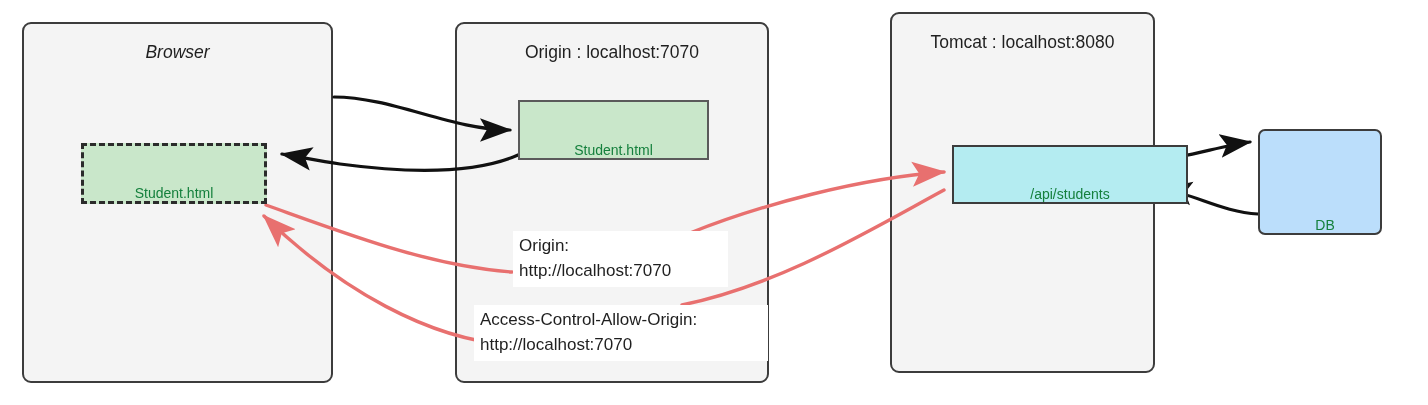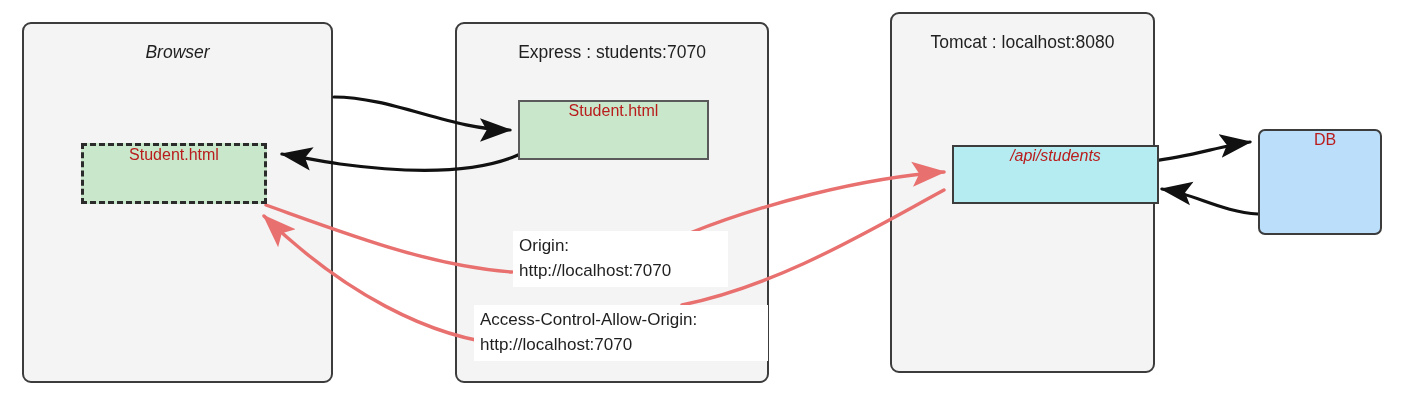--- a/index.html
+++ b/index.html
@@ -44,24 +44,24 @@
     color: #1f1f1f;
     line-height: 1.25;
     white-space: nowrap;
   }
 
   
   .node {
     position: absolute;
     box-sizing: border-box;
     display: flex;
-    align-items: flex-start;
+    align-items: flex-end;
     justify-content: center;
-    font-size: 16px;
-    color: #b91c1c;
+    font-size: 14px;
+    color: #15803d;
     white-space: nowrap;
   }
   .node.green-solid {
     background: #c9e7ca;
     border: 2.5px solid #5a5a5a;
   }
   .node.green-dashed {
     background: #c9e7ca;
     border: 3px dashed #2b2b2b;
   }
@@ -92,21 +92,21 @@
 </head>
 <body>
 
 <div id="canvas">
 
   <div class="panel" id="panel-browser" style="left:22px; top:22px; width:311px; height:361px;font-style:italic;">
     <div class="panel-title">Browser</div>
   </div>
 
   <div class="panel" id="panel-express" style="left:455px; top:22px; width:314px; height:361px;">
-    <div class="panel-title">Express : students:7070</div>
+    <div class="panel-title">Origin : localhost:7070</div>
   </div>
 
   <div class="panel" id="panel-tomcat" style="left:890px; top:12px; width:265px; height:361px;">
     <div class="panel-title">Tomcat : localhost:8080</div>
   </div>
 
   <svg id="wires" viewBox="0 0 1428 405">
     <defs>
       <marker id="arrow-black" markerWidth="11" markerHeight="11" refX="9.4" refY="4" orient="auto" markerUnits="strokeWidth">
         <path d="M0,0.3 L10,4 L0,7.7 L2.1,4 Z" fill="#111111"></path>
@@ -134,21 +134,21 @@
   </svg>
 
   <div class="node green-dashed" style="left:81px; top:143px; width:186px; height:61px;">
     <span>Student.html</span>
   </div>
 
   <div class="node green-solid" style="left:518px; top:100px; width:191px; height:60px;">
     <span>Student.html</span>
   </div>
 
-  <div class="node cyan-solid" style="left:952px; top:145px; width:207px; height:59px;font-style:italic;">
+  <div class="node cyan-solid" style="left:952px; top:145px; width:236px; height:59px;">
     <span>/api/students</span>
   </div>
 
   <div class="node blue-rounded" style="left:1258px; top:129px; width:124px; height:106px;padding-left:10px;">
     <span>DB</span>
   </div>
 
   <div class="wire-label" style="left:513px; top:231px; width:215px;">
     <span class="l1">Origin:</span>
     <span class="l2">http://localhost:7070</span>

